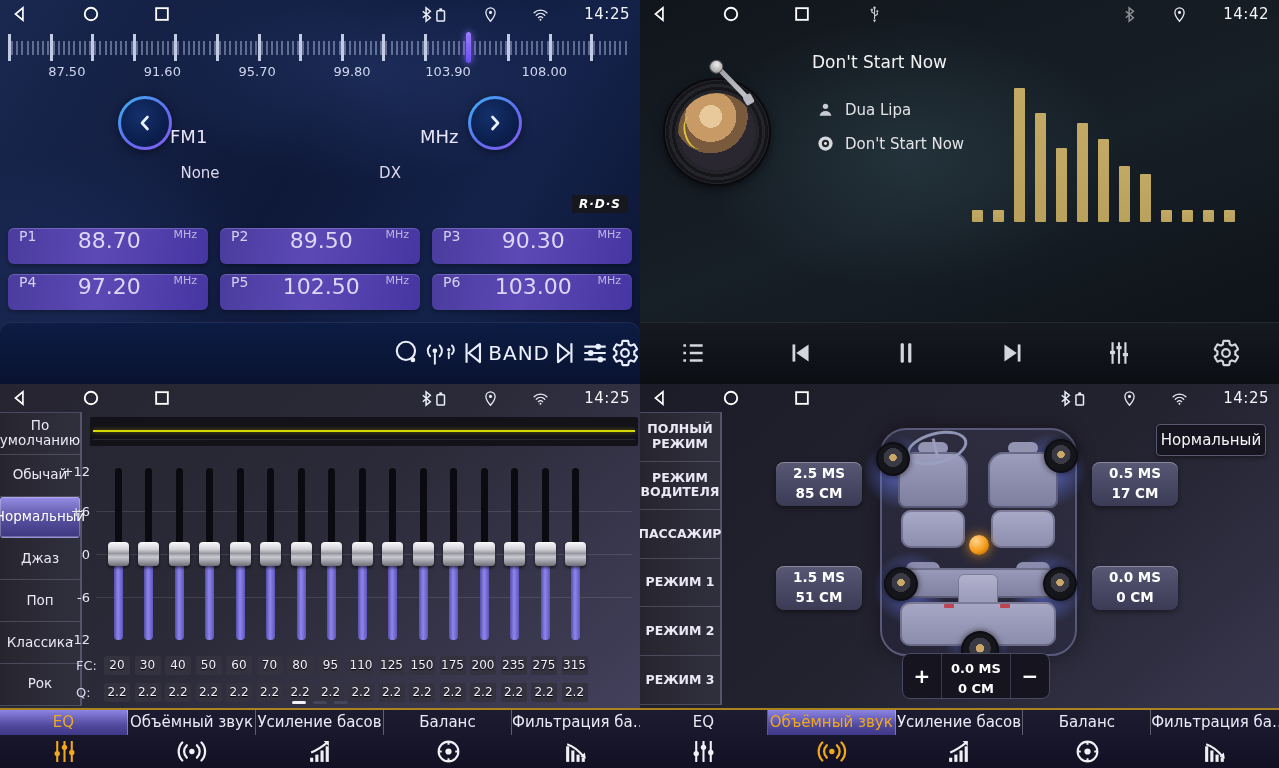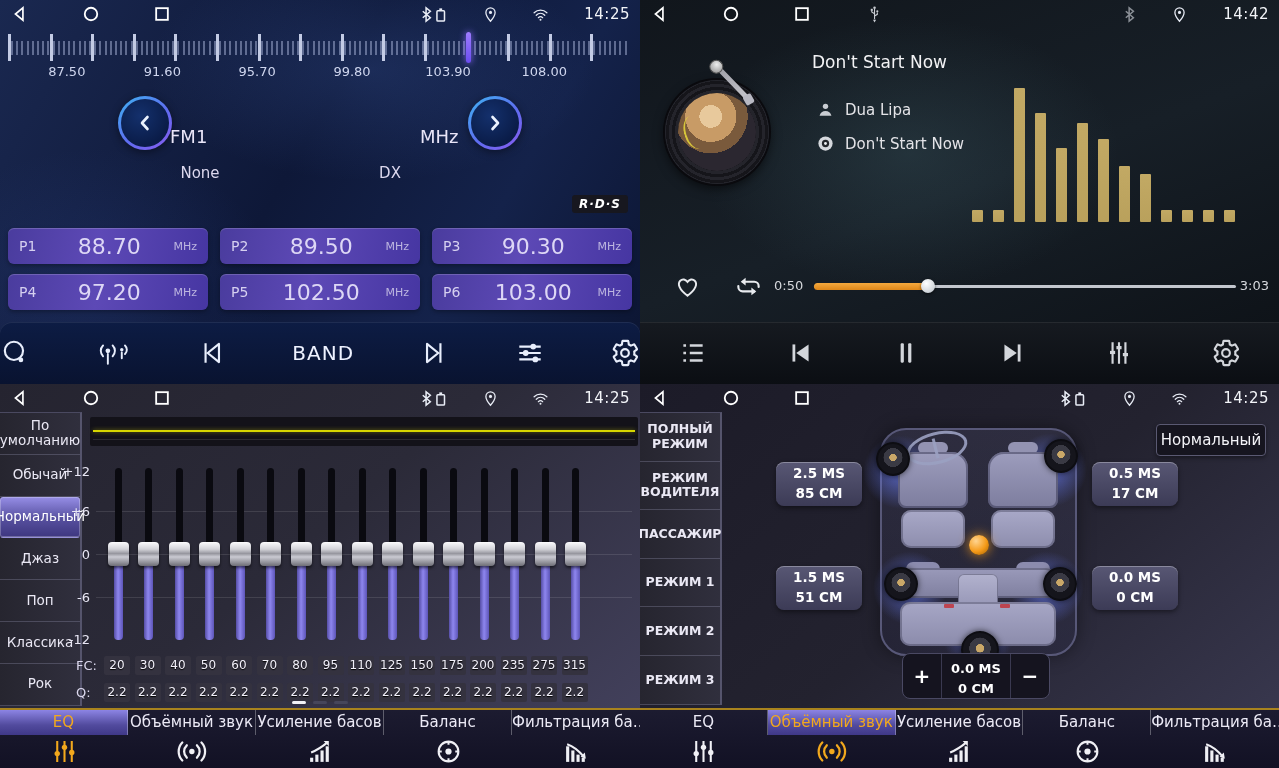--- a/index.html
+++ b/index.html
@@ -48,29 +48,29 @@
   .rq-band{position:absolute;left:170px;top:126px;font-size:18px;color:#e9e5f8;}
   .rq-freq{position:absolute;left:228px;top:94px;width:184px;text-align:center;font-size:43px;font-weight:bold;
     color:#f3effd;letter-spacing:2px;}
   .rq-unit{position:absolute;left:420px;top:126px;font-size:18px;color:#e9e5f8;}
   .rq-ps{position:absolute;left:158px;top:164px;width:84px;text-align:center;font-size:15px;color:#dcd8ee;}
   .rq-dx{position:absolute;left:362px;top:164px;width:56px;text-align:center;font-size:15px;color:#dcd8ee;}
   .rds{position:absolute;right:12px;top:195px;background:#17171f;border-radius:3px;padding:2px 7px;
     font-size:12px;font-weight:bold;font-style:italic;letter-spacing:1px;color:#fff;}
   .presets{position:absolute;left:8px;right:8px;top:228px;display:grid;
     grid-template-columns:repeat(3,1fr);gap:10px 12px;}
-  .preset{height:36px;border-radius:6px;display:flex;align-items:center;padding:0 11px;
+  .preset{height:36px;border-radius:6px;display:flex;align-items:flex-start;padding:0 11px;
     background:linear-gradient(100deg,#4a3c9e 0%,#5d49b6 45%,#4636a2 100%);
     box-shadow:inset 0 1px 0 rgba(255,255,255,.18),0 2px 4px rgba(0,0,0,.3);}
   .preset .pid{font-size:14px;color:#d6d0f0;width:26px;}
   .preset .pfreq{flex:1;text-align:center;font-size:22px;color:#ddd7f5;}
   .preset .punit{font-size:11px;color:#bdb6e0;}
   .rq-toolbar{position:absolute;left:0;right:0;bottom:0;height:62px;border-radius:12px 12px 0 0;
     background:linear-gradient(180deg,#0d1c44,#091330);box-shadow:inset 0 1px 0 rgba(255,255,255,.08);
-    display:flex;align-items:center;justify-content:space-between;color:#e8eefc;}
+    display:flex;align-items:center;justify-content:flex-end;color:#e8eefc;}
   .rq-toolbar svg{height:30px;display:block;}
   .band-txt{font-size:20px;letter-spacing:1px;color:#eef2ff;}
 
   
   .vinyl{position:absolute;left:25px;top:80px;width:104px;height:104px;border-radius:50%;
     background:repeating-radial-gradient(circle,#15151a 0 3px,#24242b 3px 6px);
     box-shadow:0 0 0 2px #0a0a0e,0 4px 12px rgba(0,0,0,.65);}
   .cover{position:absolute;inset:13px;border-radius:50%;
     background:radial-gradient(circle at 42% 30%,#e8c99c 0 16%,#c89b66 16% 36%,#7a5a3c 36% 52%,#2b2730 52% 100%);}
   .cover::after{content:'';position:absolute;left:8%;top:28%;width:26%;height:44%;
@@ -422,38 +422,20 @@
       <div style="height:99px"></div>
       <div style="height:83px"></div>
       <div style="height:56px"></div>
       <div style="height:48px"></div>
       <div style="height:12px"></div>
       <div style="height:12px"></div>
       <div style="height:12px"></div>
       <div style="height:12px"></div>
     </div>
 
-  <div class="prog-row">
-    <span class="ic-heart"><svg viewBox="0 0 28 26">
-          <path d="M14 22.5C5 16 3.5 10 6.5 7c2.3-2.3 5.5-1.4 7.5 1.2C16 5.6 19.2 4.7 21.5 7c3 3 1.5 9-7.5 15.5z" fill="none" stroke="currentColor" stroke-width="2"></path>
-        </svg></span>
-    <span class="ic-repeat"><svg viewBox="0 0 30 26">
-          <g fill="none" stroke="currentColor" stroke-width="2.2" stroke-linecap="round">
-            <path d="M9 8h12a4.5 4.5 0 0 1 4.5 4.5v1M21 18H9a4.5 4.5 0 0 1-4.5-4.5v-1"></path>
-          </g>
-          <path d="M12 4L7 8l5 4z" fill="currentColor"></path>
-          <path d="M18 14l5 4-5 4z" fill="currentColor"></path>
-        </svg></span>
-    <span class="p-elapsed">0:50</span>
-    <div class="p-rail">
-      <div class="p-fill" id="p-fill" style="width: 27%;"></div>
-      <div class="p-thumb" id="p-thumb" style="left: calc(27% - 7px);"></div>
-    </div>
-    <span class="p-dur">3:03</span>
-  </div>
 
   <div class="pq-toolbar">
     <span>
         <svg viewBox="0 0 28 28">
           <g stroke="currentColor" stroke-width="2.2" fill="none">
             <path d="M5 7h2.5M5 14h2.5M5 21h2.5M11 7h12M11 14h12M11 21h12"></path>
           </g>
         </svg>
       </span>
     <span>

